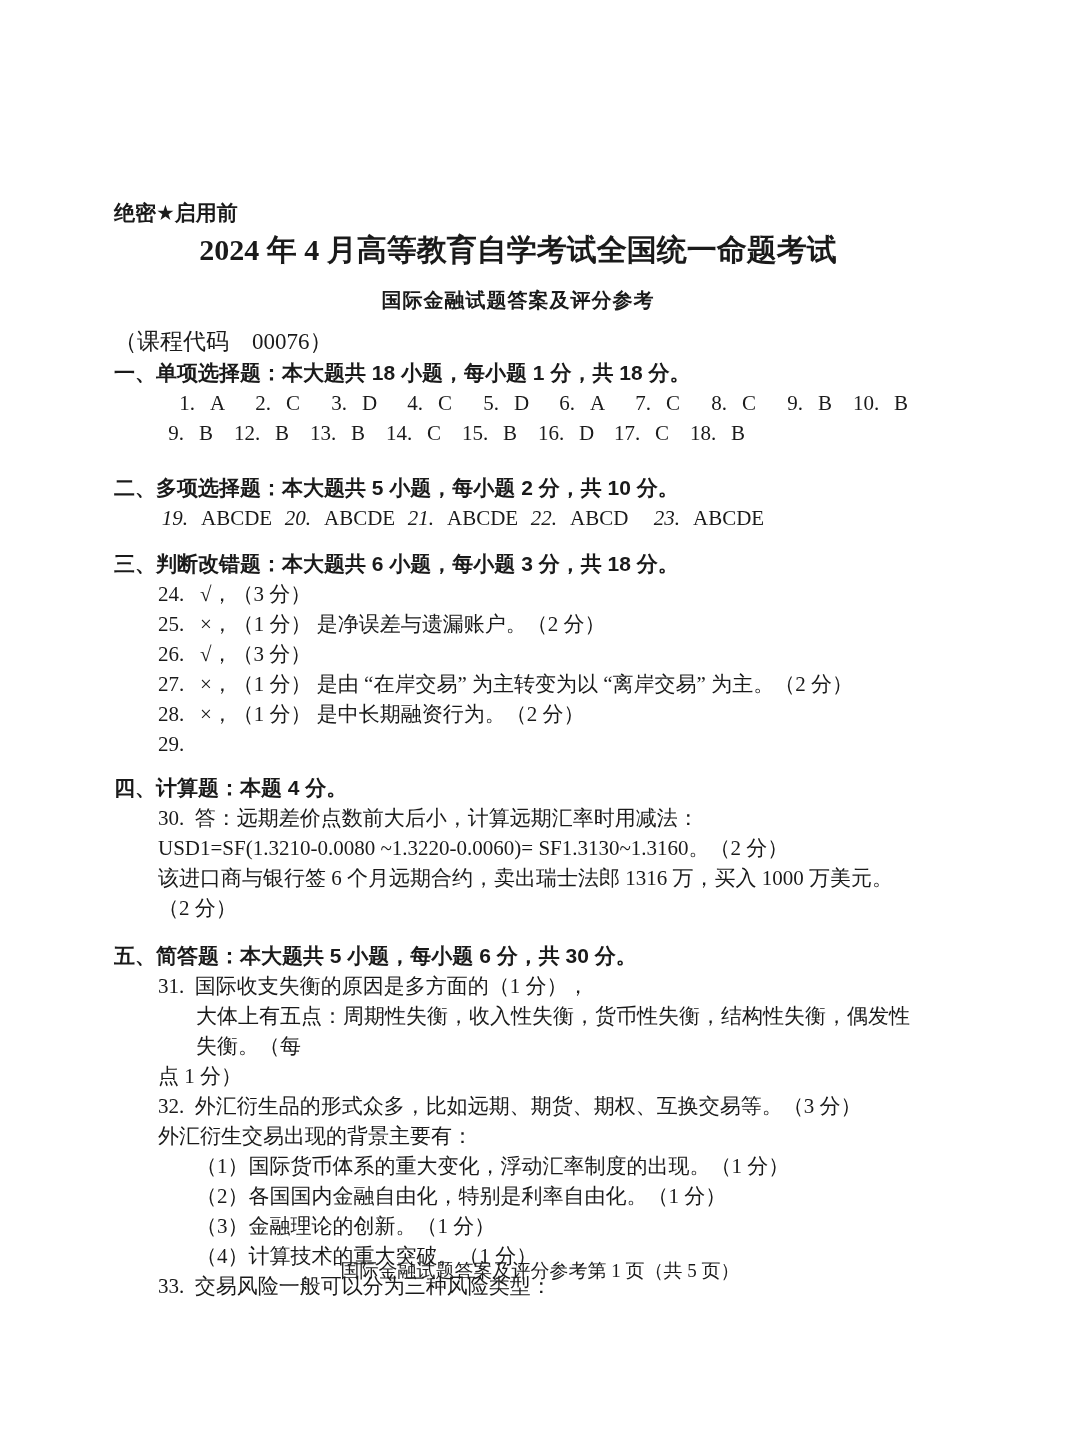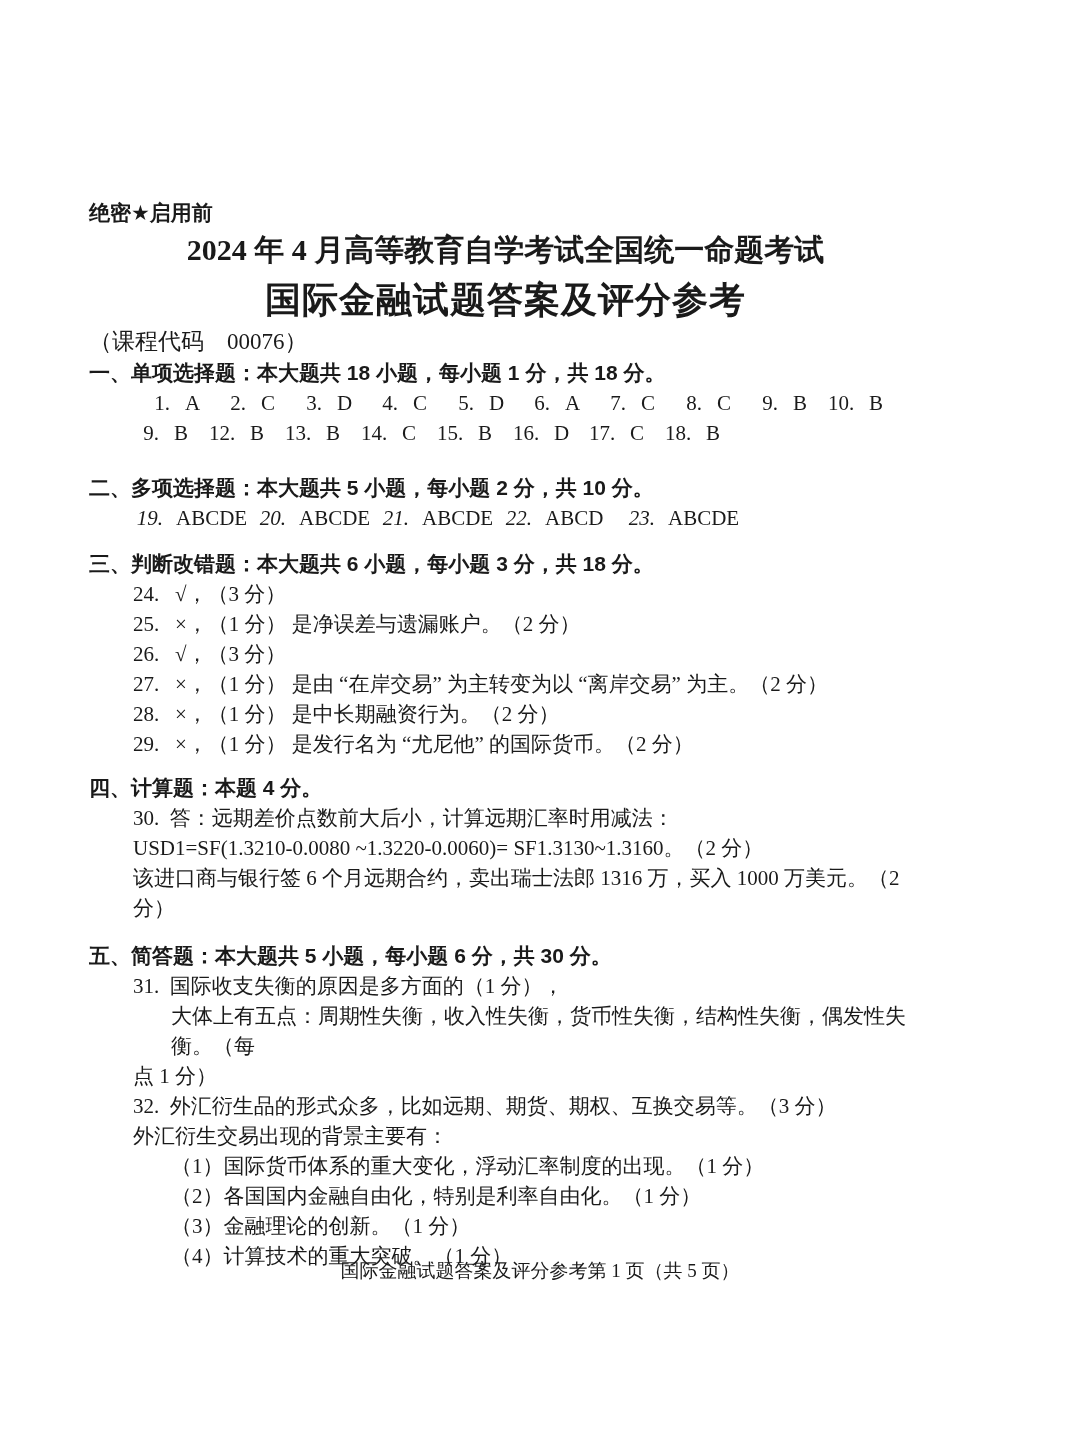--- a/index.html
+++ b/index.html
@@ -4,32 +4,32 @@
 <style>
   * { margin: 0; padding: 0; box-sizing: border-box; }
   html, body { background: #ffffff; }
   body {
     width: 1080px; height: 1439px;
     position: relative;
     color: #1a1a1a;
     font-family: "Liberation Serif", "DejaVu Serif", serif;
     overflow: hidden;
   }
-  .doc { padding: 200px 158px 0 89px; }
+  .doc { padding: 200px 158px 0 114px; }
 
   .classified {
     font-family: "Liberation Sans", "DejaVu Sans", sans-serif;
     font-weight: 700; font-size: 21px; line-height: 26px;
   }
   .title1 {
     text-align: center; font-size: 30px; font-weight: 700;
     line-height: 40px; margin-top: 4px;
   }
   .title2 {
-    text-align: center; font-size: 36px; font-weight: 700;
+    text-align: center; font-size: 20px; font-weight: 700;
     line-height: 40px; margin-top: 10px; letter-spacing: 1px;
   }
   .course {
     font-size: 23px; line-height: 32px; margin-top: 6px;
   }
 
   .sec-heading {
     font-family: "Liberation Sans", "DejaVu Sans", sans-serif;
     font-weight: 700; font-size: 21px; line-height: 30px;
   }
@@ -189,34 +189,34 @@
   <div class="tf-item">
       <span class="no">27.</span>
       <span class="tf-text">×，（1 分） 是由 “在岸交易” 为主转变为以 “离岸交易” 为主。（2 分）</span>
     </div>
   <div class="tf-item">
       <span class="no">28.</span>
       <span class="tf-text">×，（1 分） 是中长期融资行为。（2 分）</span>
     </div>
   <div class="tf-item">
       <span class="no">29.</span>
-      <span class="tf-text">×，（1 分） 是发行名为 “尤尼他” 的国际货币。（2 分）</span>
     </div>
 
   <div class="sec-heading mt-sec4">四、计算题：本题 4 分。</div>
   <div class="line indent1">30.  答：远期差价点数前大后小，计算远期汇率时用减法：</div>
   <div class="line indent1">USD1=SF(1.3210-0.0080 ~1.3220-0.0060)= SF1.3130~1.3160。（2 分）</div>
   <div class="line indent1">该进口商与银行签 6 个月远期合约，卖出瑞士法郎 1316 万，买入 1000 万美元。（2 分）</div>
 
   <div class="sec-heading mt-sec5">五、简答题：本大题共 5 小题，每小题 6 分，共 30 分。</div>
   <div class="line indent1">31.  国际收支失衡的原因是多方面的（1 分），</div>
   <div class="line indent2">大体上有五点：周期性失衡，收入性失衡，货币性失衡，结构性失衡，偶发性失衡。（每</div>
   <div class="line indent1">点 1 分）</div>
   <div class="line indent1">32.  外汇衍生品的形式众多，比如远期、期货、期权、互换交易等。（3 分）</div>
   <div class="line indent1">外汇衍生交易出现的背景主要有：</div>
   <div class="line indent2">（1）国际货币体系的重大变化，浮动汇率制度的出现。（1 分）</div>
   <div class="line indent2">（2）各国国内金融自由化，特别是利率自由化。（1 分）</div>
   <div class="line indent2">（3）金融理论的创新。（1 分）</div>
   <div class="line indent2">（4）计算技术的重大突破。（1 分）</div>
+  <div class="line indent1">33.  交易风险一般可以分为三种风险类型：</div>
 
 </div>
 
 <div class="footer">国际金融试题答案及评分参考第 1 页（共 5 页）</div>
 
 </body></html>

